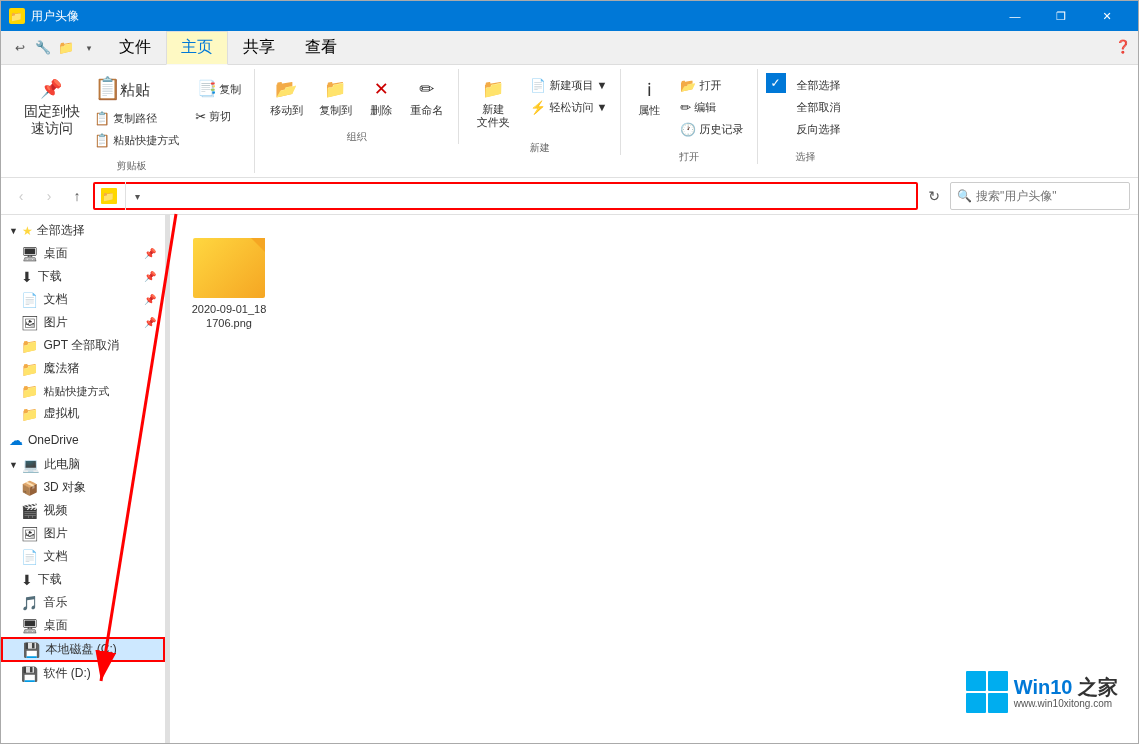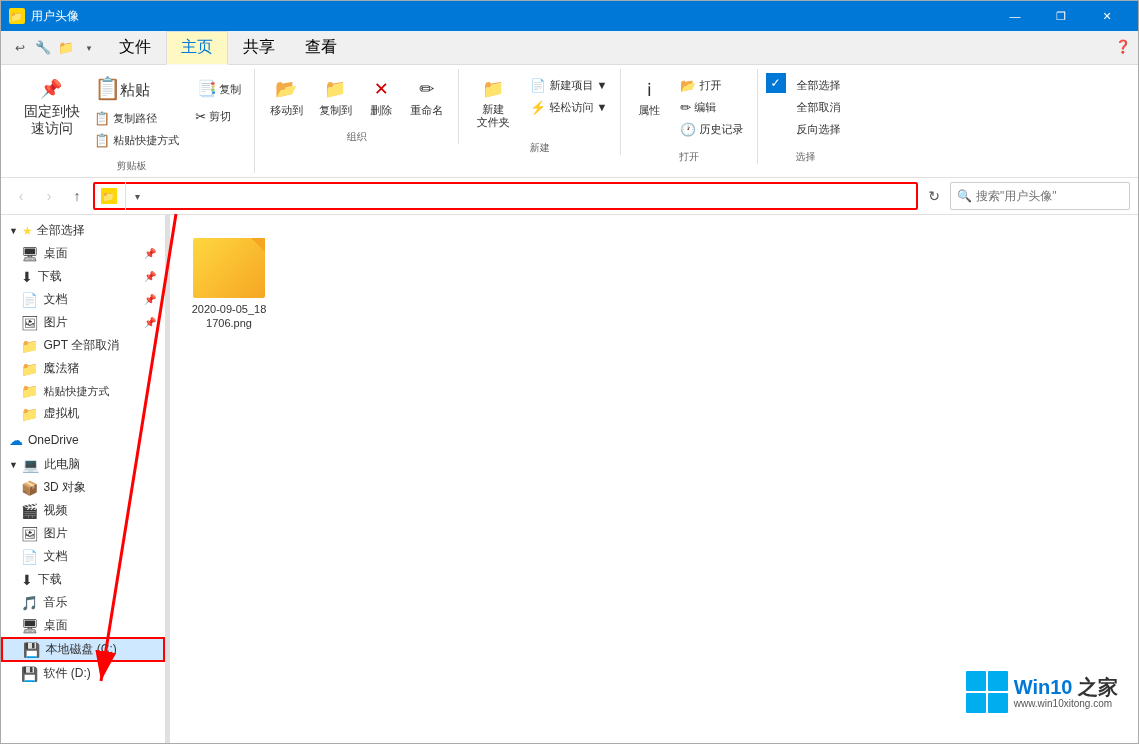--- a/index.html
+++ b/index.html
@@ -542,21 +542,21 @@
         <span>软件 (D:)</span>
       </div>
     </div>
 
     <div style="width:4px;background:#e0e0e0;cursor:ew-resize;"></div>
 
     <div class="content-area">
       
       <div class="file-item">
         <div class="file-icon"></div>
-        <span class="file-name">2020-09-05_181706.png</span>
+        <span class="file-name">2020-09-01_181706.png</span>
       </div>
     </div>
   </div>
 
 
   <svg style="position:absolute;top:0;left:0;width:100%;height:100%;pointer-events:none;z-index:999;" xmlns="http://www.w3.org/2000/svg">
 
     <defs>
       <marker id="arrowhead" markerWidth="10" markerHeight="7" refX="10" refY="3.5" orient="auto">
         <polygon points="0 0, 10 3.5, 0 7" fill="red"></polygon>

